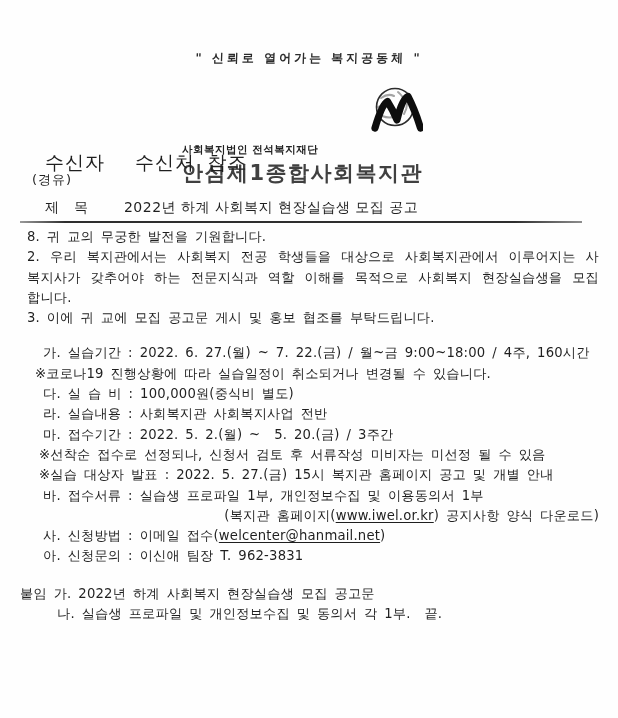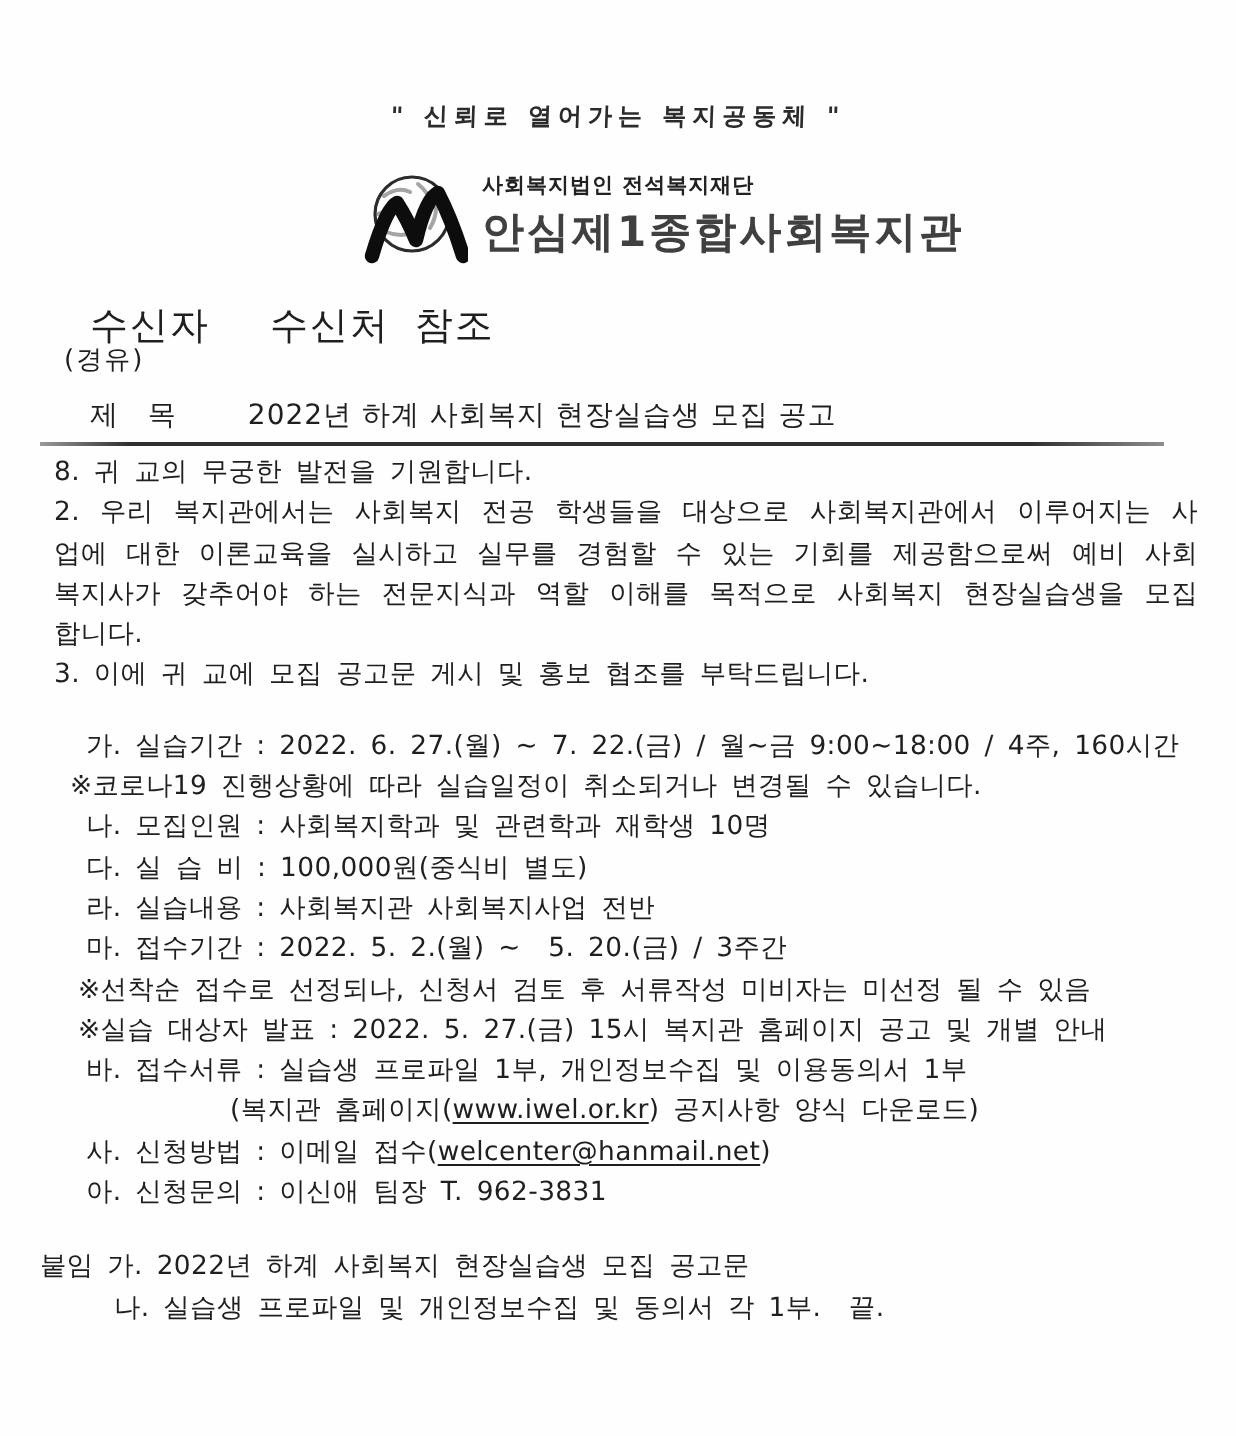--- a/index.html
+++ b/index.html
@@ -6,21 +6,21 @@
   .paper{
     position:relative;width:618px;height:718px;background:#fefefe;
     font-family:"DejaVu Sans","Liberation Sans",sans-serif;
     color:#1f1f1f;overflow:hidden;margin:0 auto;
   }
   .slogan{
     position:absolute;top:50px;left:0;right:0;text-align:center;
     font-size:12px;font-weight:700;letter-spacing:3px;color:#2b2b2b;
     transform:skewX(-2deg);
   }
-  .logo{position:absolute;top:86px;left:182px;display:flex;align-items:flex-start;gap:7px;}
+  .logo{position:absolute;top:86px;left:182px;display:flex;align-items:flex-end;gap:7px;flex-direction:column;}
   .logo svg{display:block;}
   .logo-text{display:flex;flex-direction:column;}
   .foundation{font-size:10.5px;font-weight:700;letter-spacing:.5px;color:#222;}
   .center-name{font-size:21px;font-weight:800;letter-spacing:1.5px;color:#404040;margin-top:2px;}
   .meta-recipient{position:absolute;top:150px;left:45px;font-size:19px;display:flex;gap:30px;letter-spacing:1px;font-family:Liberation Mono, monospace;}
   .meta-via{position:absolute;top:171px;left:32px;font-size:13px;letter-spacing:1px;}
   .meta-subject{position:absolute;top:199px;left:45px;font-size:14px;display:flex;letter-spacing:.5px;}
   .meta-subject .lbl{white-space:pre;letter-spacing:2px;margin-right:34px;}
   .rule{
     position:absolute;top:221px;left:20px;width:562px;height:2px;
@@ -29,21 +29,21 @@
   .content{
     position:absolute;top:227px;left:27px;width:572px;
     font-size:13.2px;line-height:20.3px;letter-spacing:.2px;word-spacing:2.5px;
   }
   .line{white-space:pre-wrap;}
   .stretch{text-align:justify;text-align-last:justify;}
   .details{margin-top:15px;}
   .ind-item{padding-left:16px;}
   .ind-note1{padding-left:8px;}
   .ind-note2{padding-left:12px;}
-  .ind-deep{padding-left:88px;}
+  .ind-deep{padding-left:88px;text-align:right;}
   .attachments{margin-top:17px;}
   .attach-1{margin-left:-7px;}
   .attach-2{padding-left:30px;}
   .doc-link{text-decoration:underline;text-underline-offset:2px;}
 </style>
 </head>
 <body>
 
 <div class="paper">
 
@@ -73,29 +73,27 @@
   <div class="meta-subject">
     <span class="lbl">제  목</span>
     <span>2022년 하계 사회복지 현장실습생 모집 공고</span>
   </div>
 
   <div class="rule"></div>
 
   <div class="content">
     <div class="line">8. 귀 교의 무궁한 발전을 기원합니다.</div>
     <div class="line stretch">2. 우리 복지관에서는 사회복지 전공 학생들을 대상으로 사회복지관에서 이루어지는 사</div>
-    <div class="line stretch">업에 대한 이론교육을 실시하고 실무를 경험할 수 있는 기회를 제공함으로써 예비 사회</div>
     <div class="line stretch">복지사가 갖추어야 하는 전문지식과 역할 이해를 목적으로 사회복지 현장실습생을 모집</div>
     <div class="line">합니다.</div>
     <div class="line">3. 이에 귀 교에 모집 공고문 게시 및 홍보 협조를 부탁드립니다.</div>
 
     <div class="details">
       <div class="line ind-item">가. 실습기간 : 2022. 6. 27.(월) ~ 7. 22.(금) / 월~금 9:00~18:00 / 4주, 160시간</div>
       <div class="line ind-note1">※코로나19 진행상황에 따라 실습일정이 취소되거나 변경될 수 있습니다.</div>
-      <div class="line ind-item">나. 모집인원 : 사회복지학과 및 관련학과 재학생 10명</div>
       <div class="line ind-item">다. 실 습 비 : 100,000원(중식비 별도)</div>
       <div class="line ind-item">라. 실습내용 : 사회복지관 사회복지사업 전반</div>
       <div class="line ind-item">마. 접수기간 : 2022. 5. 2.(월) ~  5. 20.(금) / 3주간</div>
       <div class="line ind-note2">※선착순 접수로 선정되나, 신청서 검토 후 서류작성 미비자는 미선정 될 수 있음</div>
       <div class="line ind-note2">※실습 대상자 발표 : 2022. 5. 27.(금) 15시 복지관 홈페이지 공고 및 개별 안내</div>
       <div class="line ind-item">바. 접수서류 : 실습생 프로파일 1부, 개인정보수집 및 이용동의서 1부</div>
       <div class="line ind-deep"><span>(복지관 홈페이지(</span><span class="doc-link">www.iwel.or.kr</span><span>) 공지사항 양식 다운로드)</span></div>
       <div class="line ind-item"><span>사. 신청방법 : 이메일 접수(</span><span class="doc-link">welcenter@hanmail.net</span><span>)</span></div>
       <div class="line ind-item">아. 신청문의 : 이신애 팀장 T. 962-3831</div>
     </div>

